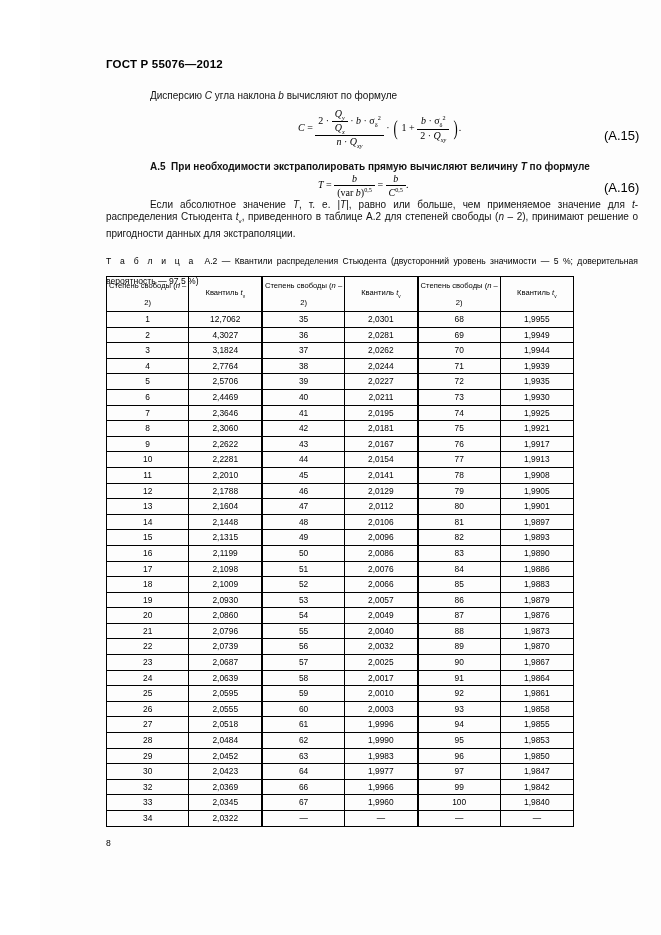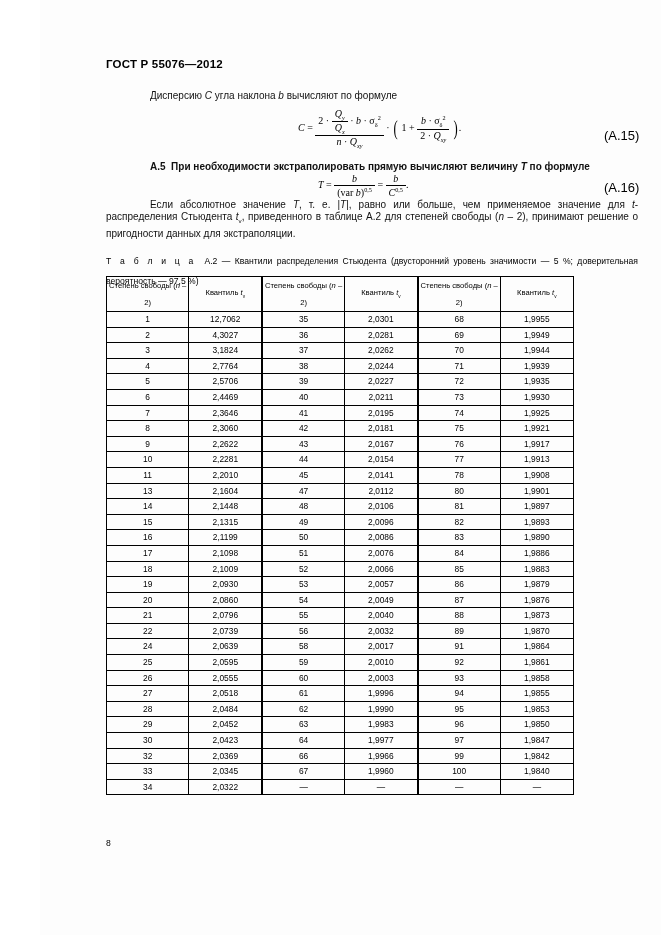--- a/index.html
+++ b/index.html
@@ -282,20 +282,28 @@
         </tr>
         <tr>
           <td>11</td>
           <td>2,2010</td>
           <td class="gsep">45</td>
           <td>2,0141</td>
           <td class="gsep">78</td>
           <td>1,9908</td>
         </tr>
         <tr>
+          <td>12</td>
+          <td>2,1788</td>
+          <td class="gsep">46</td>
+          <td>2,0129</td>
+          <td class="gsep">79</td>
+          <td>1,9905</td>
+        </tr>
+        <tr>
           <td>13</td>
           <td>2,1604</td>
           <td class="gsep">47</td>
           <td>2,0112</td>
           <td class="gsep">80</td>
           <td>1,9901</td>
         </tr>
         <tr>
           <td>14</td>
           <td>2,1448</td>
@@ -362,20 +370,28 @@
         </tr>
         <tr>
           <td>22</td>
           <td>2,0739</td>
           <td class="gsep">56</td>
           <td>2,0032</td>
           <td class="gsep">89</td>
           <td>1,9870</td>
         </tr>
         <tr>
+          <td>23</td>
+          <td>2,0687</td>
+          <td class="gsep">57</td>
+          <td>2,0025</td>
+          <td class="gsep">90</td>
+          <td>1,9867</td>
+        </tr>
+        <tr>
           <td>24</td>
           <td>2,0639</td>
           <td class="gsep">58</td>
           <td>2,0017</td>
           <td class="gsep">91</td>
           <td>1,9864</td>
         </tr>
         <tr>
           <td>25</td>
           <td>2,0595</td>

